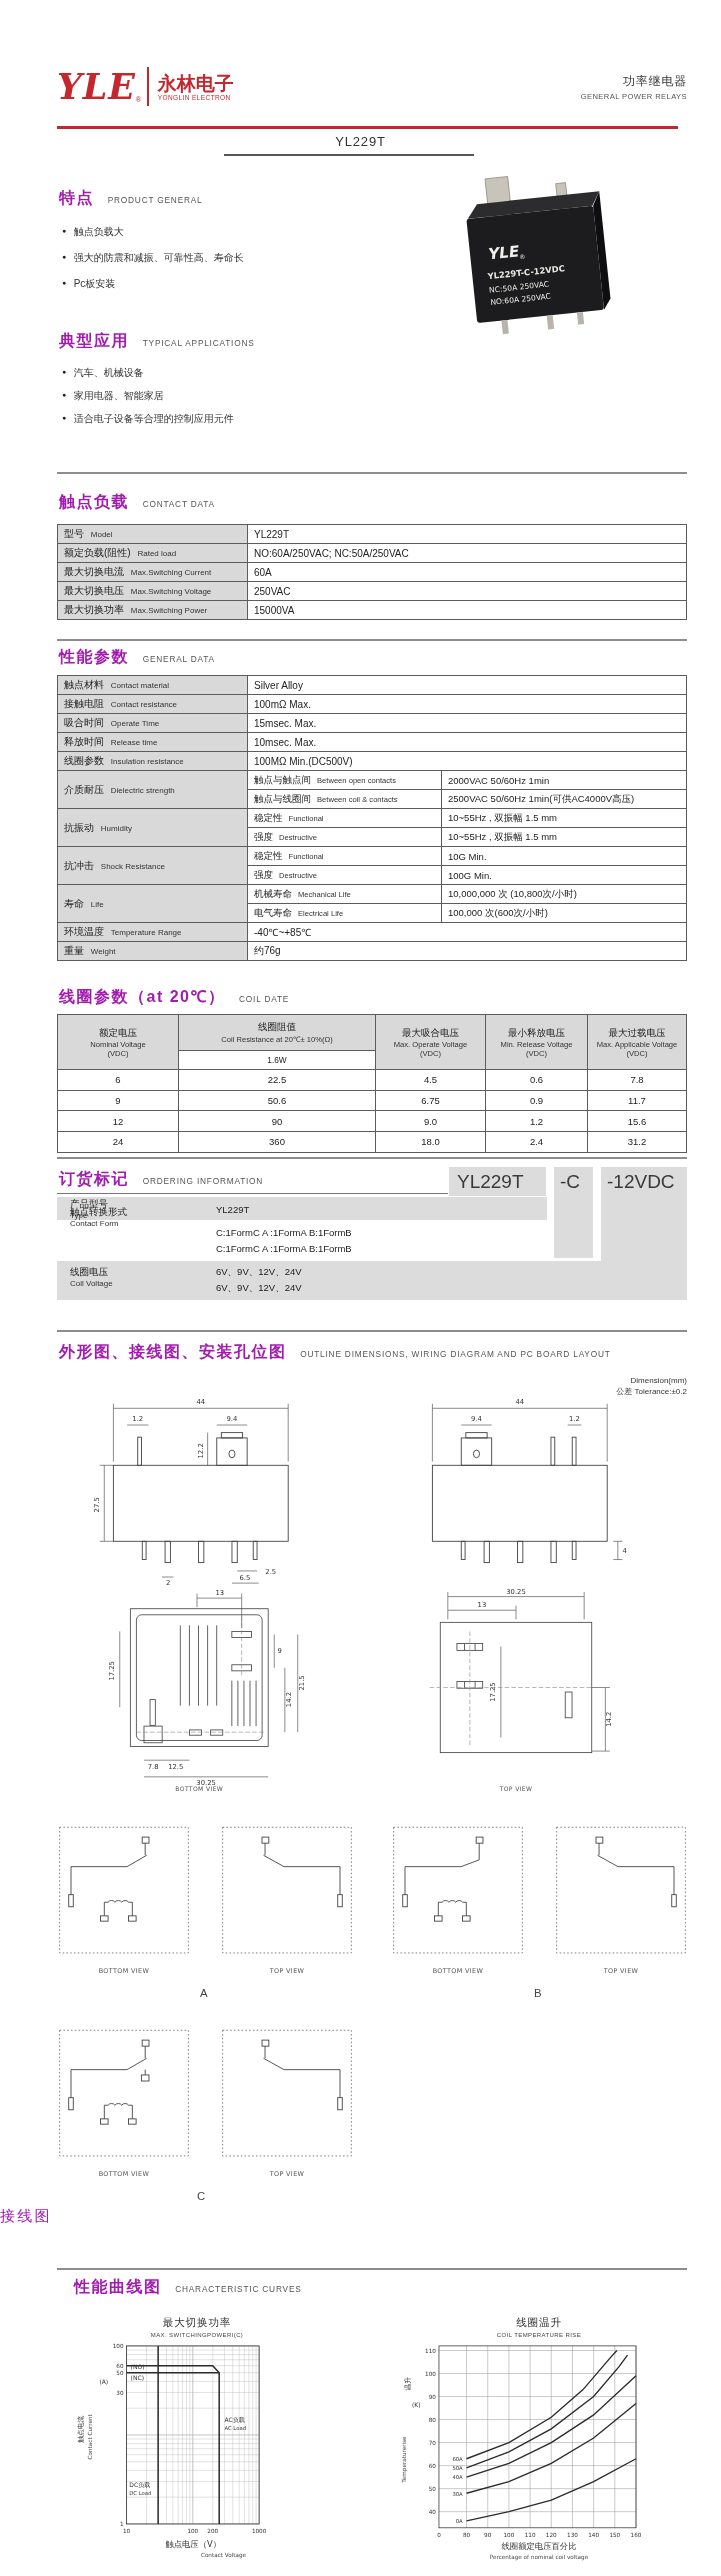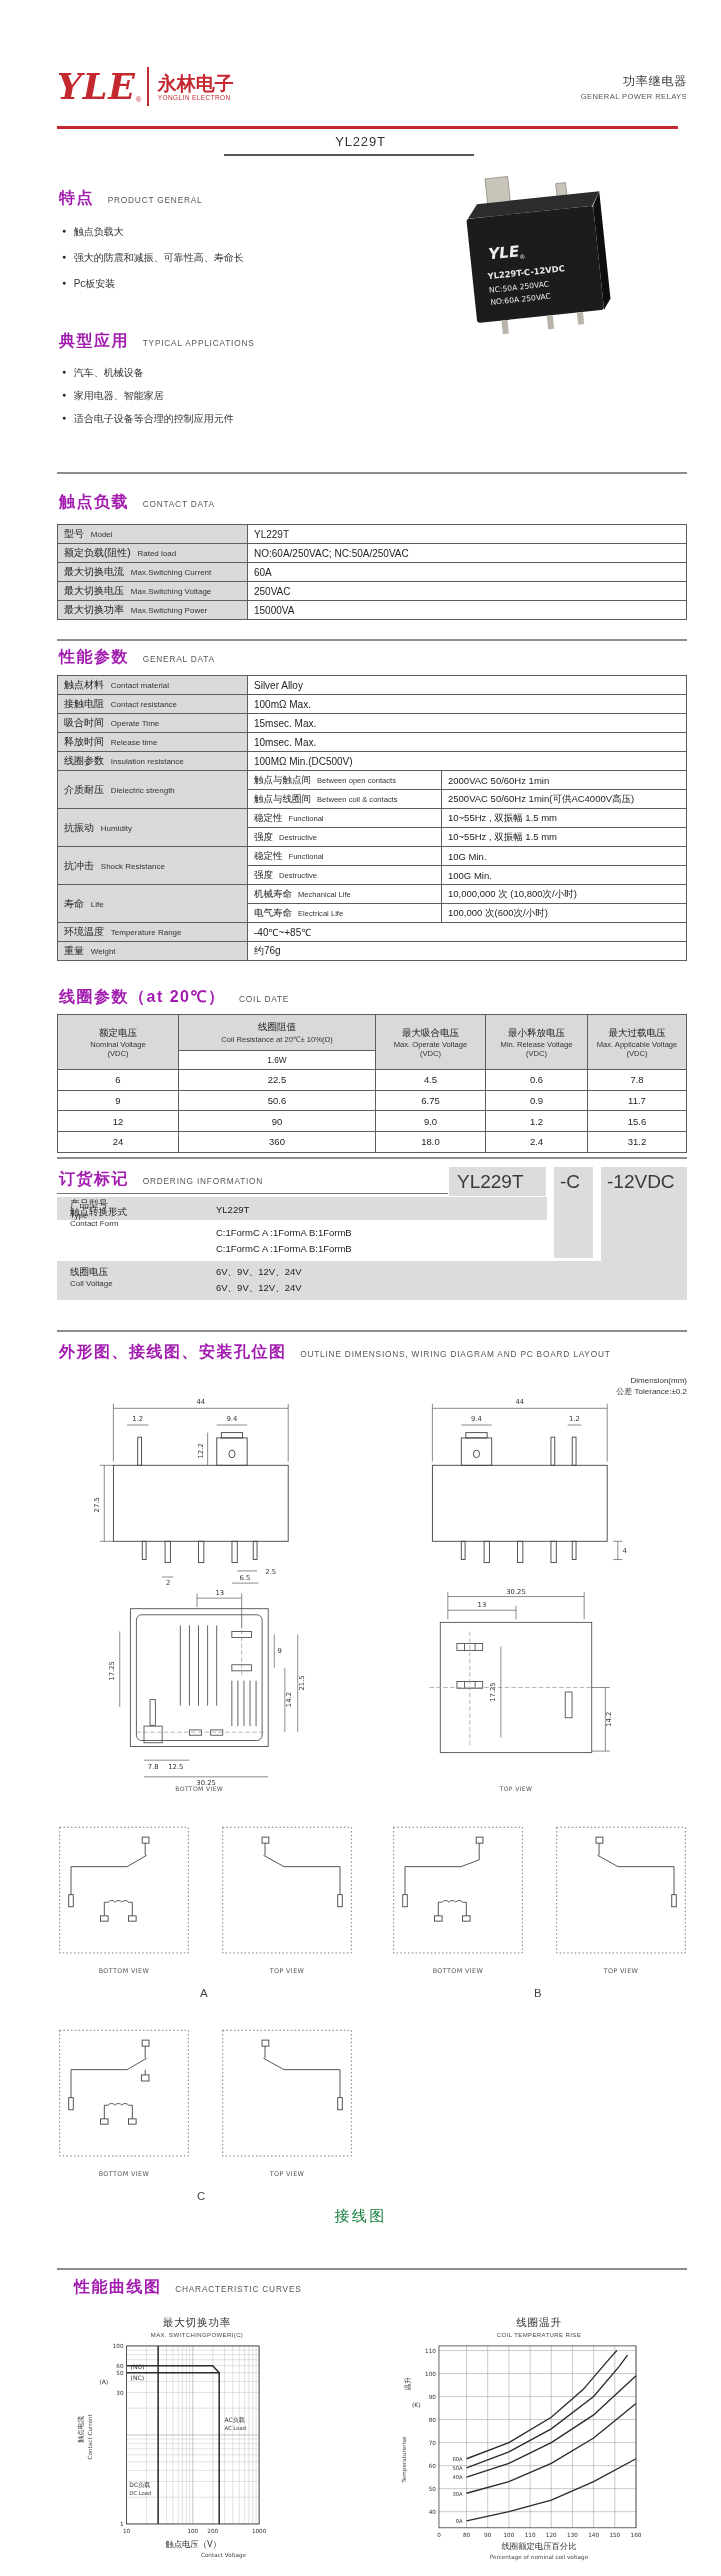--- a/index.html
+++ b/index.html
@@ -47,22 +47,22 @@
   th.subw{background:#fff !important;font-size:8.3px;}
   
   .ord-underline{position:absolute;top:1193px;left:57px;width:391px;height:0.8px;background:#777;}
   .gray{background:#dcdcdc;}
   .ord-code{font-size:19px;color:#3a3a3a;font-weight:500;}
   .ord-lab-zh{font-size:9.5px;color:#222;}
   .ord-lab-en{font-size:8px;color:#333;}
   .ord-val{font-size:9.5px;color:#222;line-height:16px;}
   .note-txt{font-size:8px;color:#333;line-height:11.4px;text-align:right;}
   .view-letter{position:absolute;font-size:11.4px;color:#444;}
-  .wiring-caption{position:absolute;top:2207px;left:0;width:721px;text-align:center;
-                  font-size:15px;color:#15803d;letter-spacing:2.3px;}
+  .wiring-caption{position:absolute;top:2207px;left:0;width:721px;text-align:left;
+                  font-size:15px;color:#a21caf;letter-spacing:2.3px;}
   .chart-wrap{position:absolute;}
   .chart-title-zh{text-align:center;font-size:10.6px;color:#333;letter-spacing:0.8px;}
   .chart-title-en{text-align:center;font-size:6px;color:#444;margin-top:1.5px;letter-spacing:0.4px;}
   svg text{font-family:"DejaVu Sans",sans-serif;}
 </style>
 </head>
 <body>
 
 <div class="page">
 

